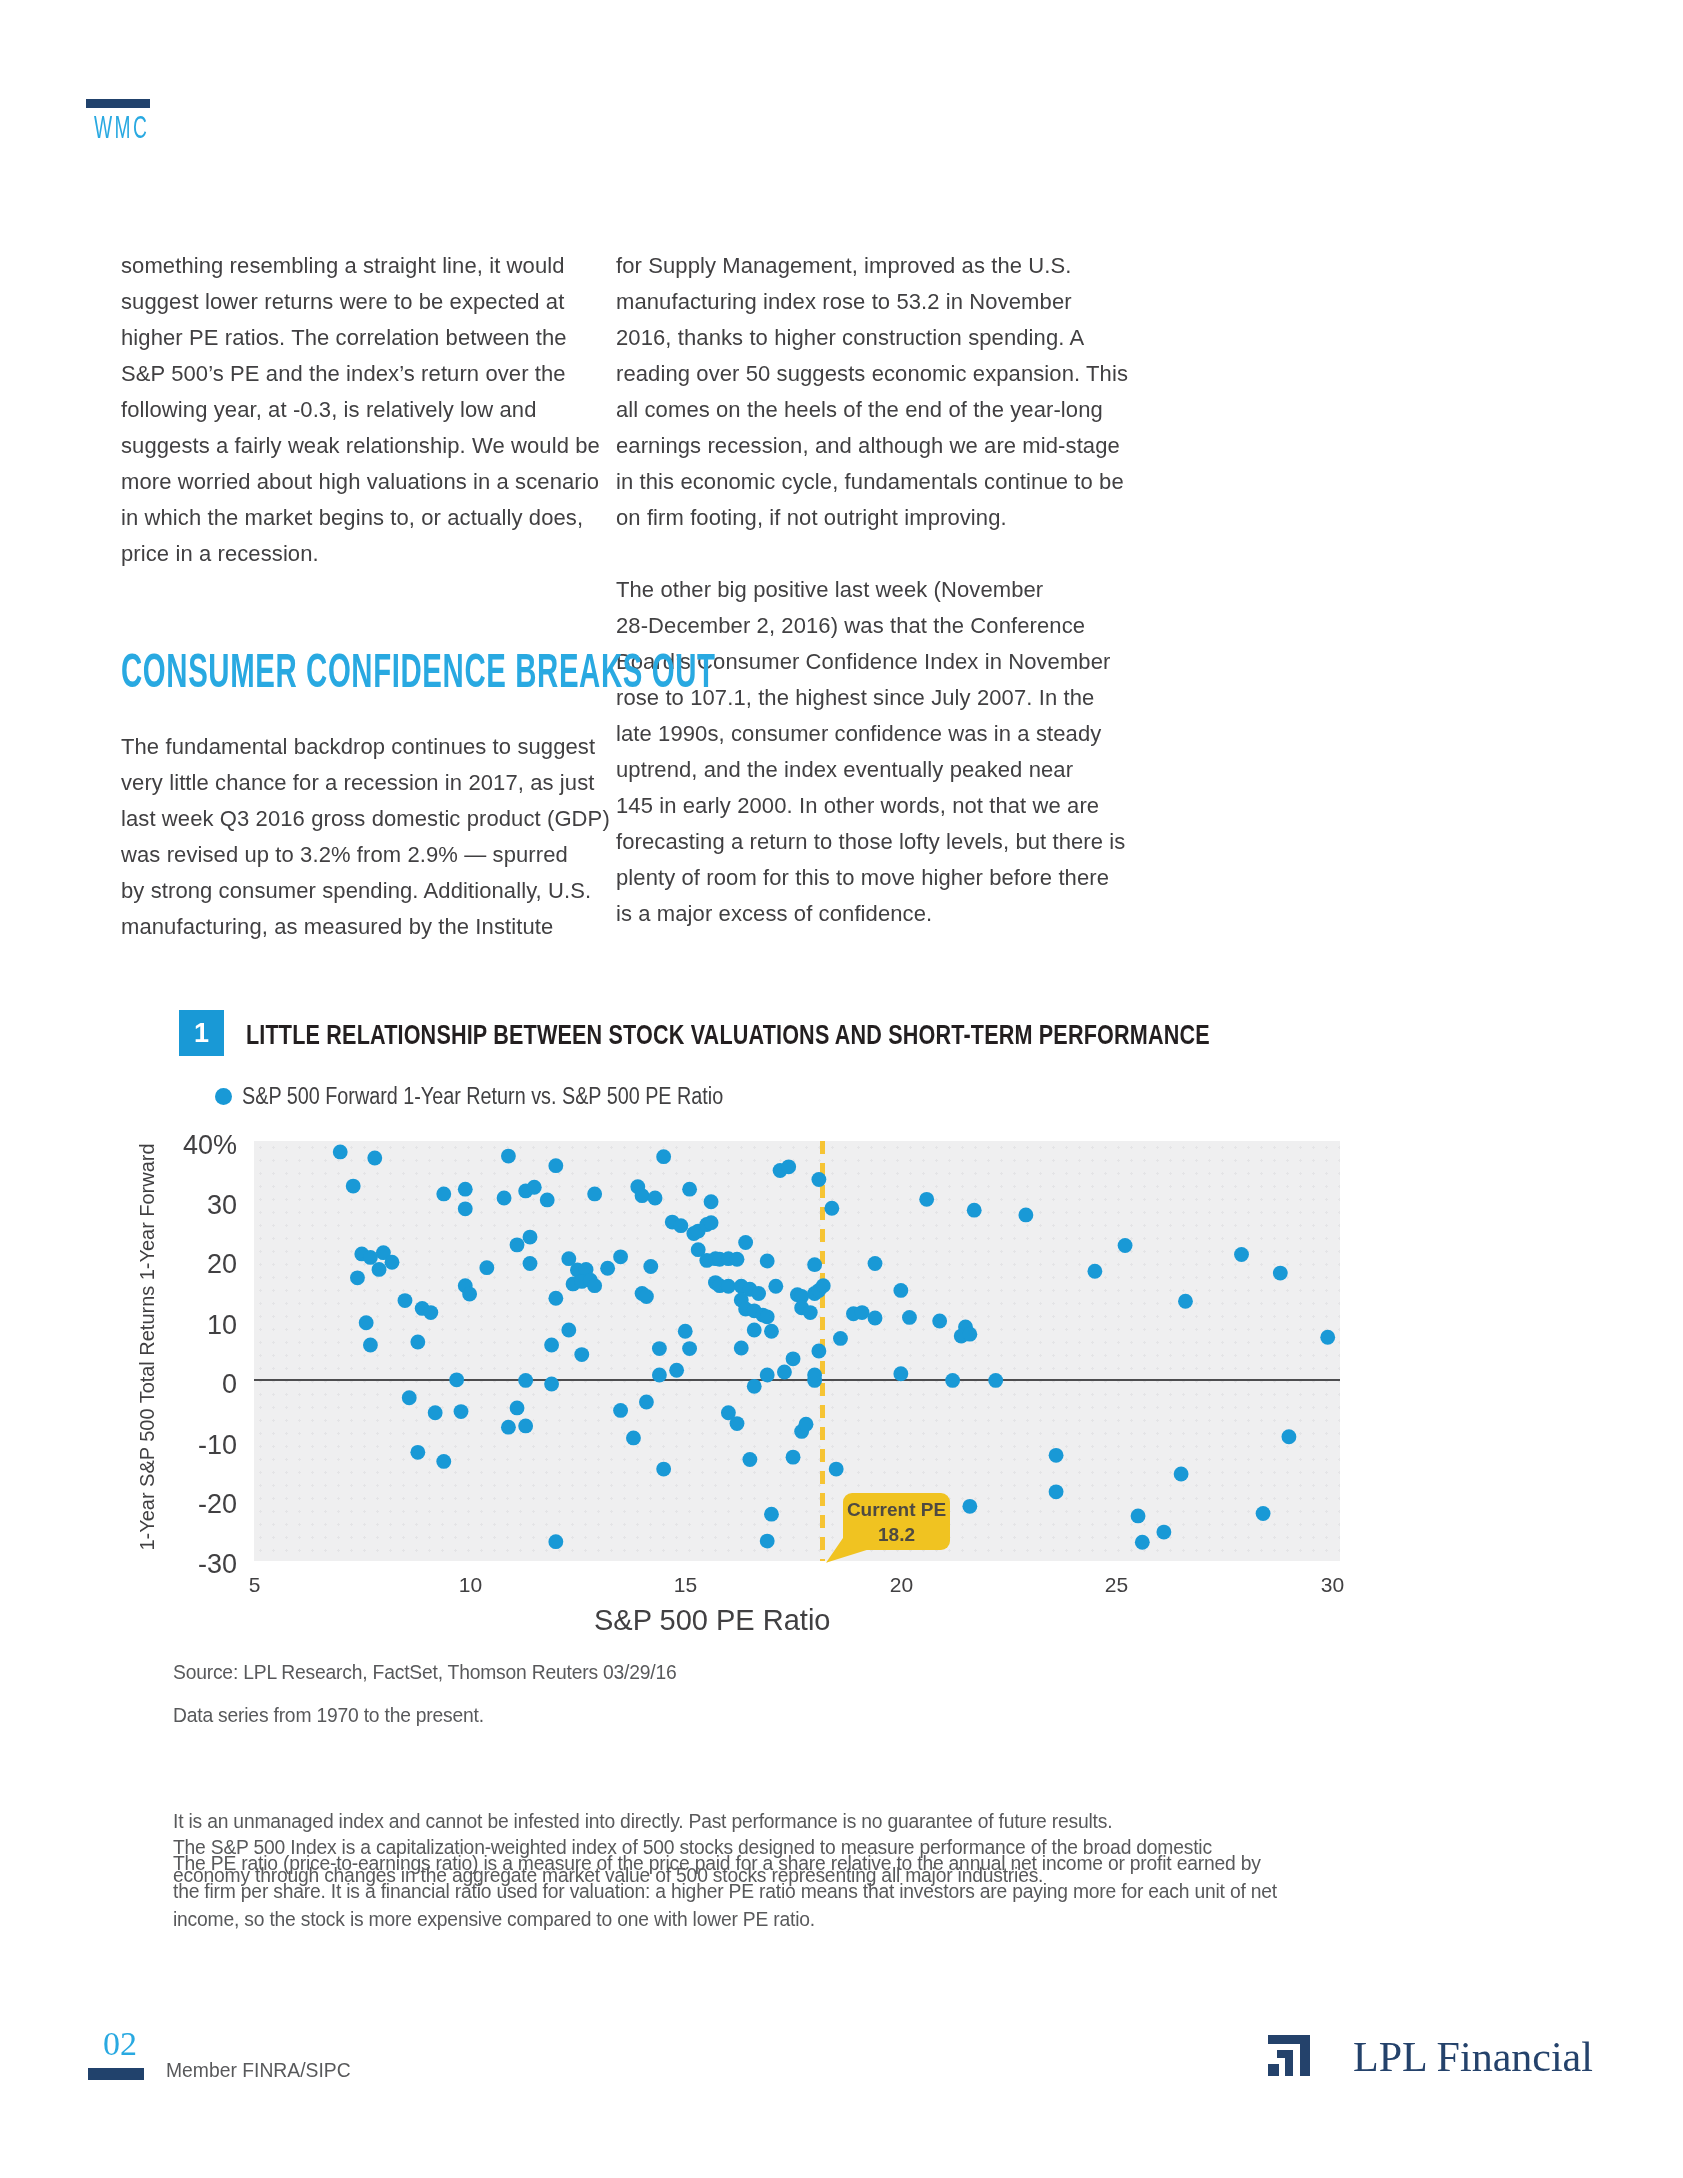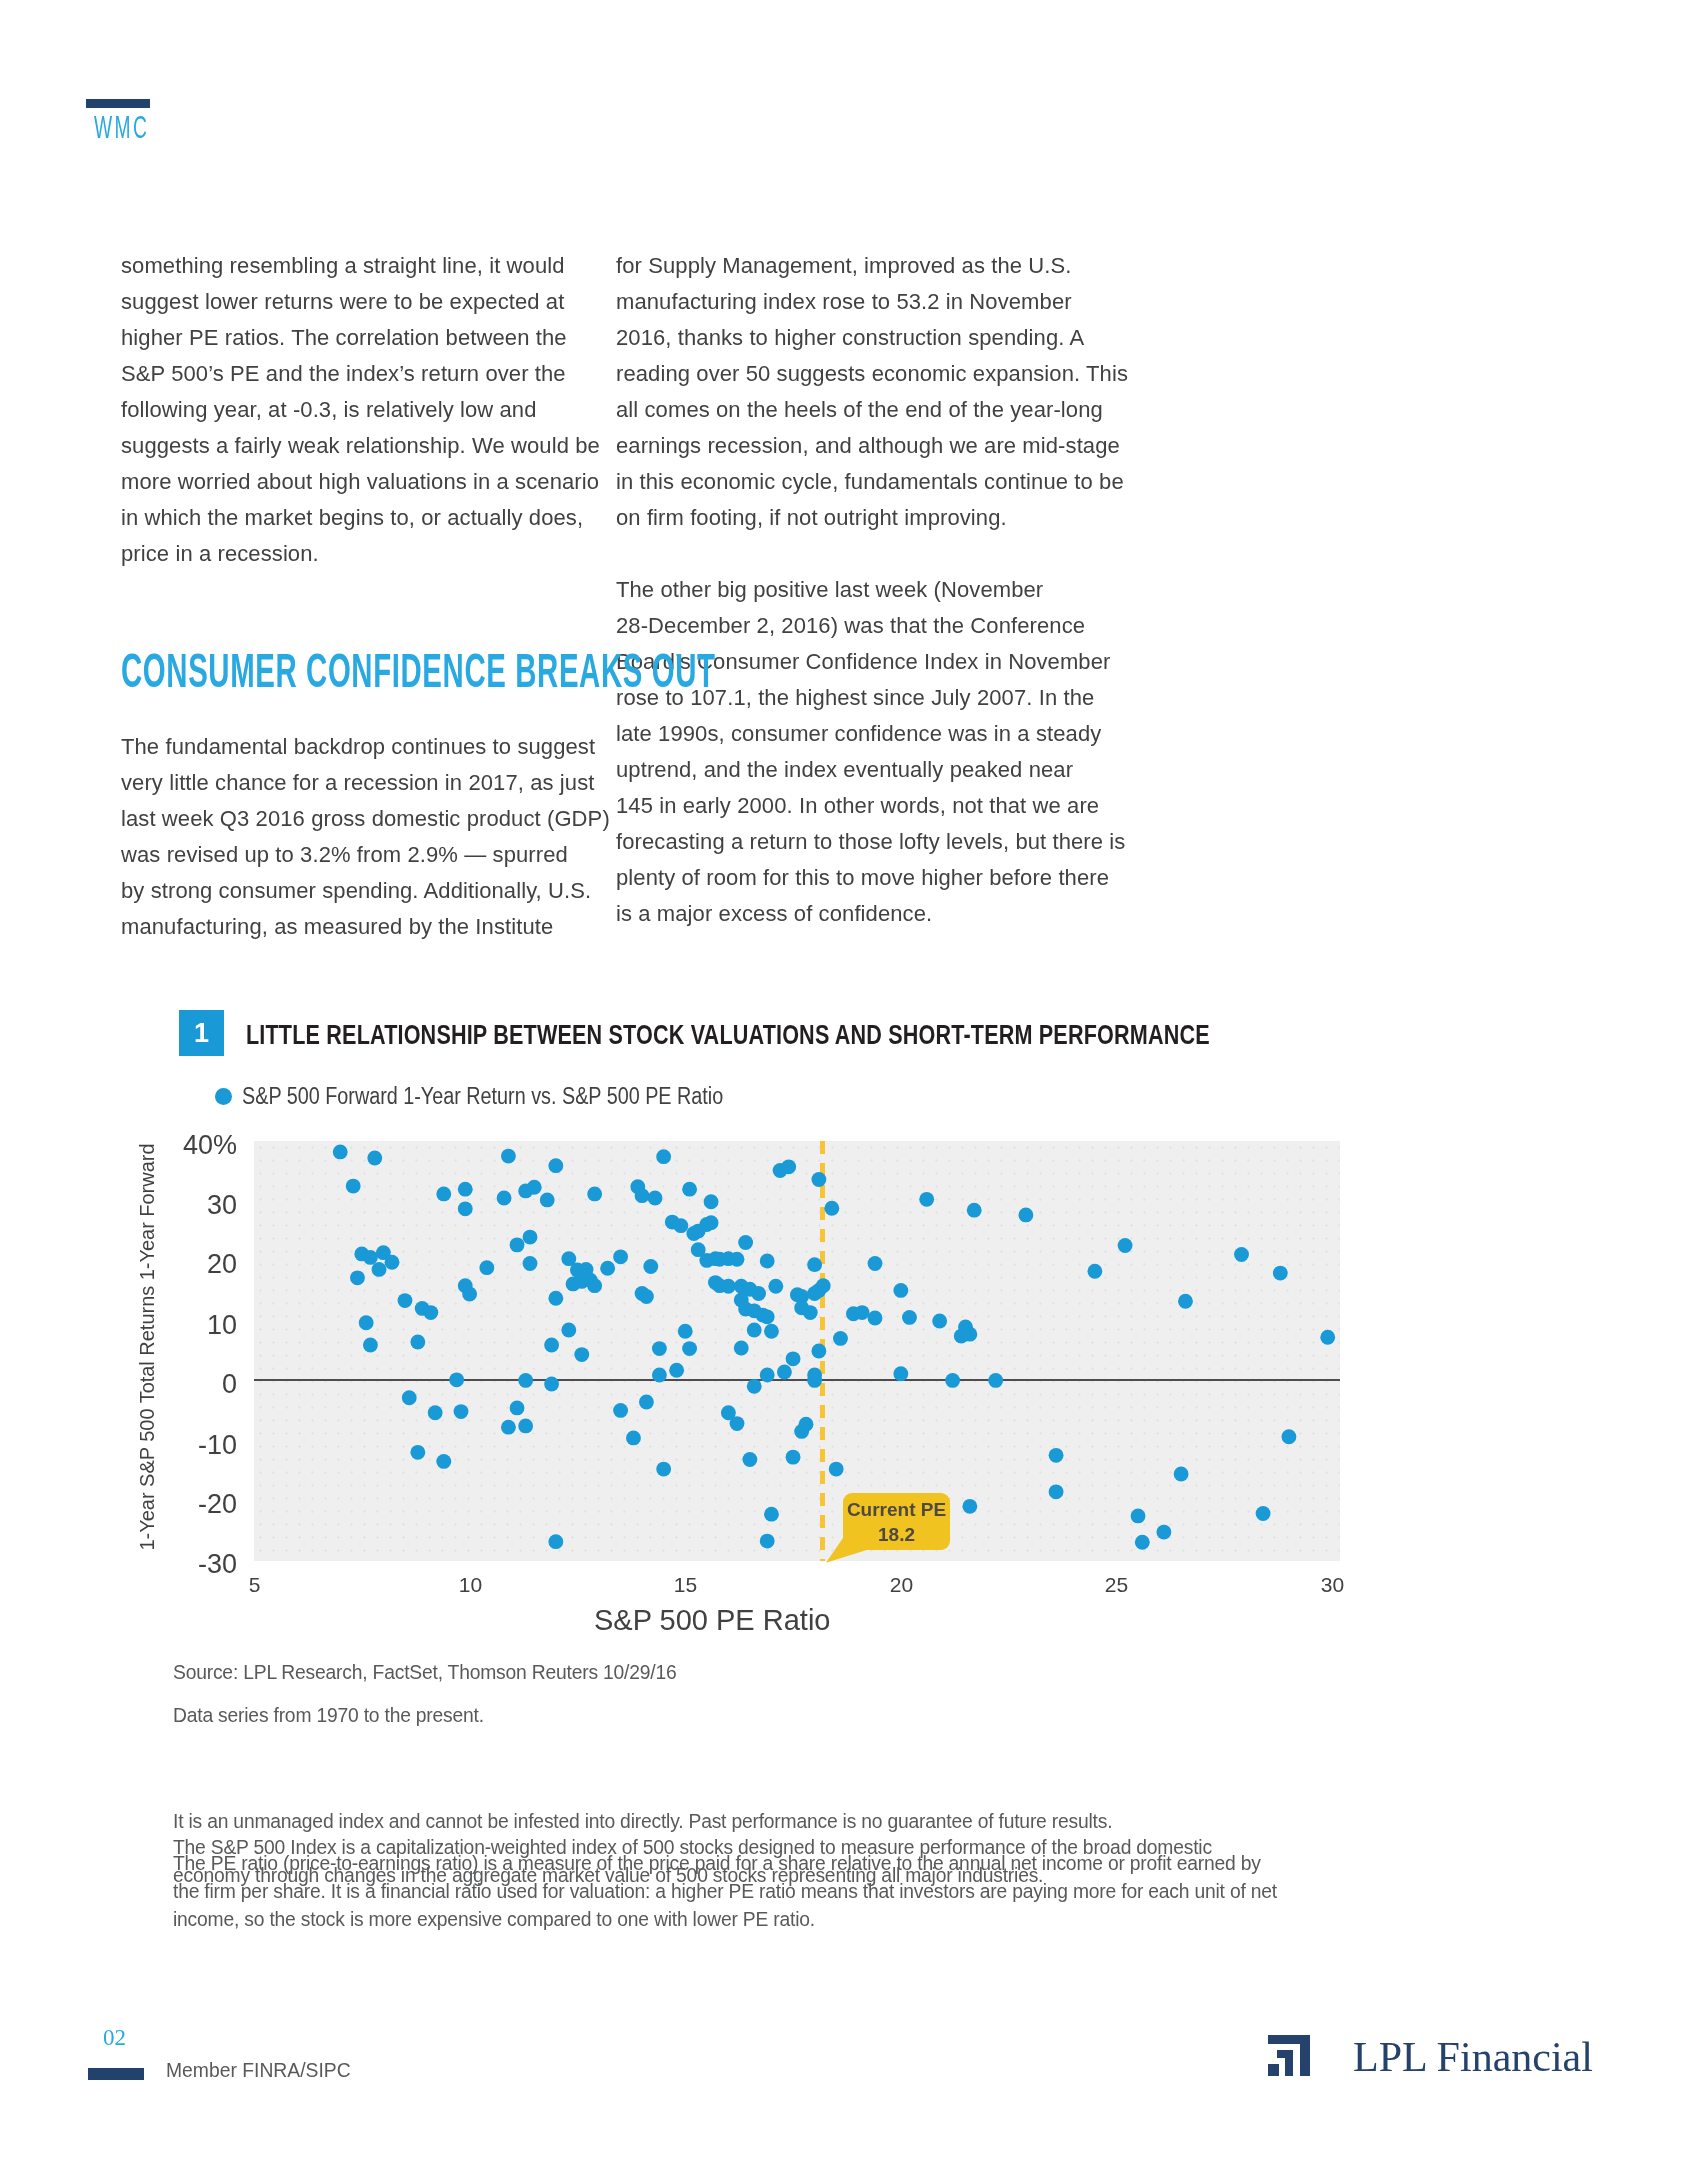--- a/index.html
+++ b/index.html
@@ -47,21 +47,21 @@
   .xtick{width:69px;text-align:center;font-size:21px;color:#414042;top:1573px;height:22px;}
   .y-axis-title{left:-61px;top:1337px;width:420px;height:28px;text-align:center;font-size:21px;
         color:#414042;transform:rotate(-90deg) scaleX(0.95);transform-origin:center;white-space:nowrap;}
   .x-axis-title{left:594px;top:1604px;width:396px;text-align:left;font-size:29px;color:#414042;}
 
   
   .foot{left:173px;font-size:19.3px;line-height:28px;color:#58595B;letter-spacing:-0.2px;
         white-space:pre-line;width:1287px;}
 
   
-  .page-num{left:103px;top:2025px;font-family:"Liberation Serif",serif;font-size:23px;color:#29A9E1;}
+  .page-num{left:103px;top:2025px;font-family:"Liberation Serif",serif;font-size:34px;color:#29A9E1;}
   .footer-rule{left:88px;top:2068px;width:56px;height:12px;background:#21426C;}
   .member{left:166px;top:2058px;font-size:21px;color:#58595B;transform:scaleX(0.92);
         transform-origin:left top;white-space:nowrap;}
   .logo{left:1268px;top:2035px;width:42px;height:41px;}
   .logo div{position:absolute;background:#24426B;}
   .logo .m1{left:0;top:0;width:42px;height:9px;}
   .logo .m2{left:32px;top:0;width:10px;height:41px;}
   .logo .m3{left:9px;top:15px;width:16px;height:8px;}
   .logo .m4{left:17px;top:15px;width:8px;height:26px;}
   .logo .m5{left:0;top:29px;width:11px;height:12px;}
@@ -305,21 +305,21 @@
   </div>
 
   <div class="abs xtick" style="left:220px">5</div>
   <div class="abs xtick" style="left:436px">10</div>
   <div class="abs xtick" style="left:651px">15</div>
   <div class="abs xtick" style="left:867px">20</div>
   <div class="abs xtick" style="left:1082px">25</div>
   <div class="abs xtick" style="left:1298px">30</div>
   <div class="abs x-axis-title">S&amp;P 500 PE Ratio</div>
 
-  <div class="abs foot" style="top:1659px">Source: LPL Research, FactSet, Thomson Reuters   10/29/16</div>
+  <div class="abs foot" style="top:1659px">Source: LPL Research, FactSet, Thomson Reuters   03/29/16</div>
   <div class="abs foot" style="top:1702px">Data series from 1970 to the present.</div>
   <div class="abs foot" style="top:1834px">The S&amp;P 500 Index is a capitalization-weighted index of 500 stocks designed to measure performance of the broad domestic
 economy through changes in the aggregate market value of 500 stocks representing all major industries.</div>
   <div class="abs foot" style="top:1808px">It is an unmanaged index and cannot be infested into directly. Past performance is no guarantee of future results.</div>
   <div class="abs foot" style="top:1850px">The PE ratio (price-to-earnings ratio) is a measure of the price paid for a share relative to the annual net income or profit earned by
 the firm per share. It is a financial ratio used for valuation: a higher PE ratio means that investors are paying more for each unit of net
 income, so the stock is more expensive compared to one with lower PE ratio.</div>
 
   <div class="abs page-num">02</div>
   <div class="abs footer-rule"></div>

